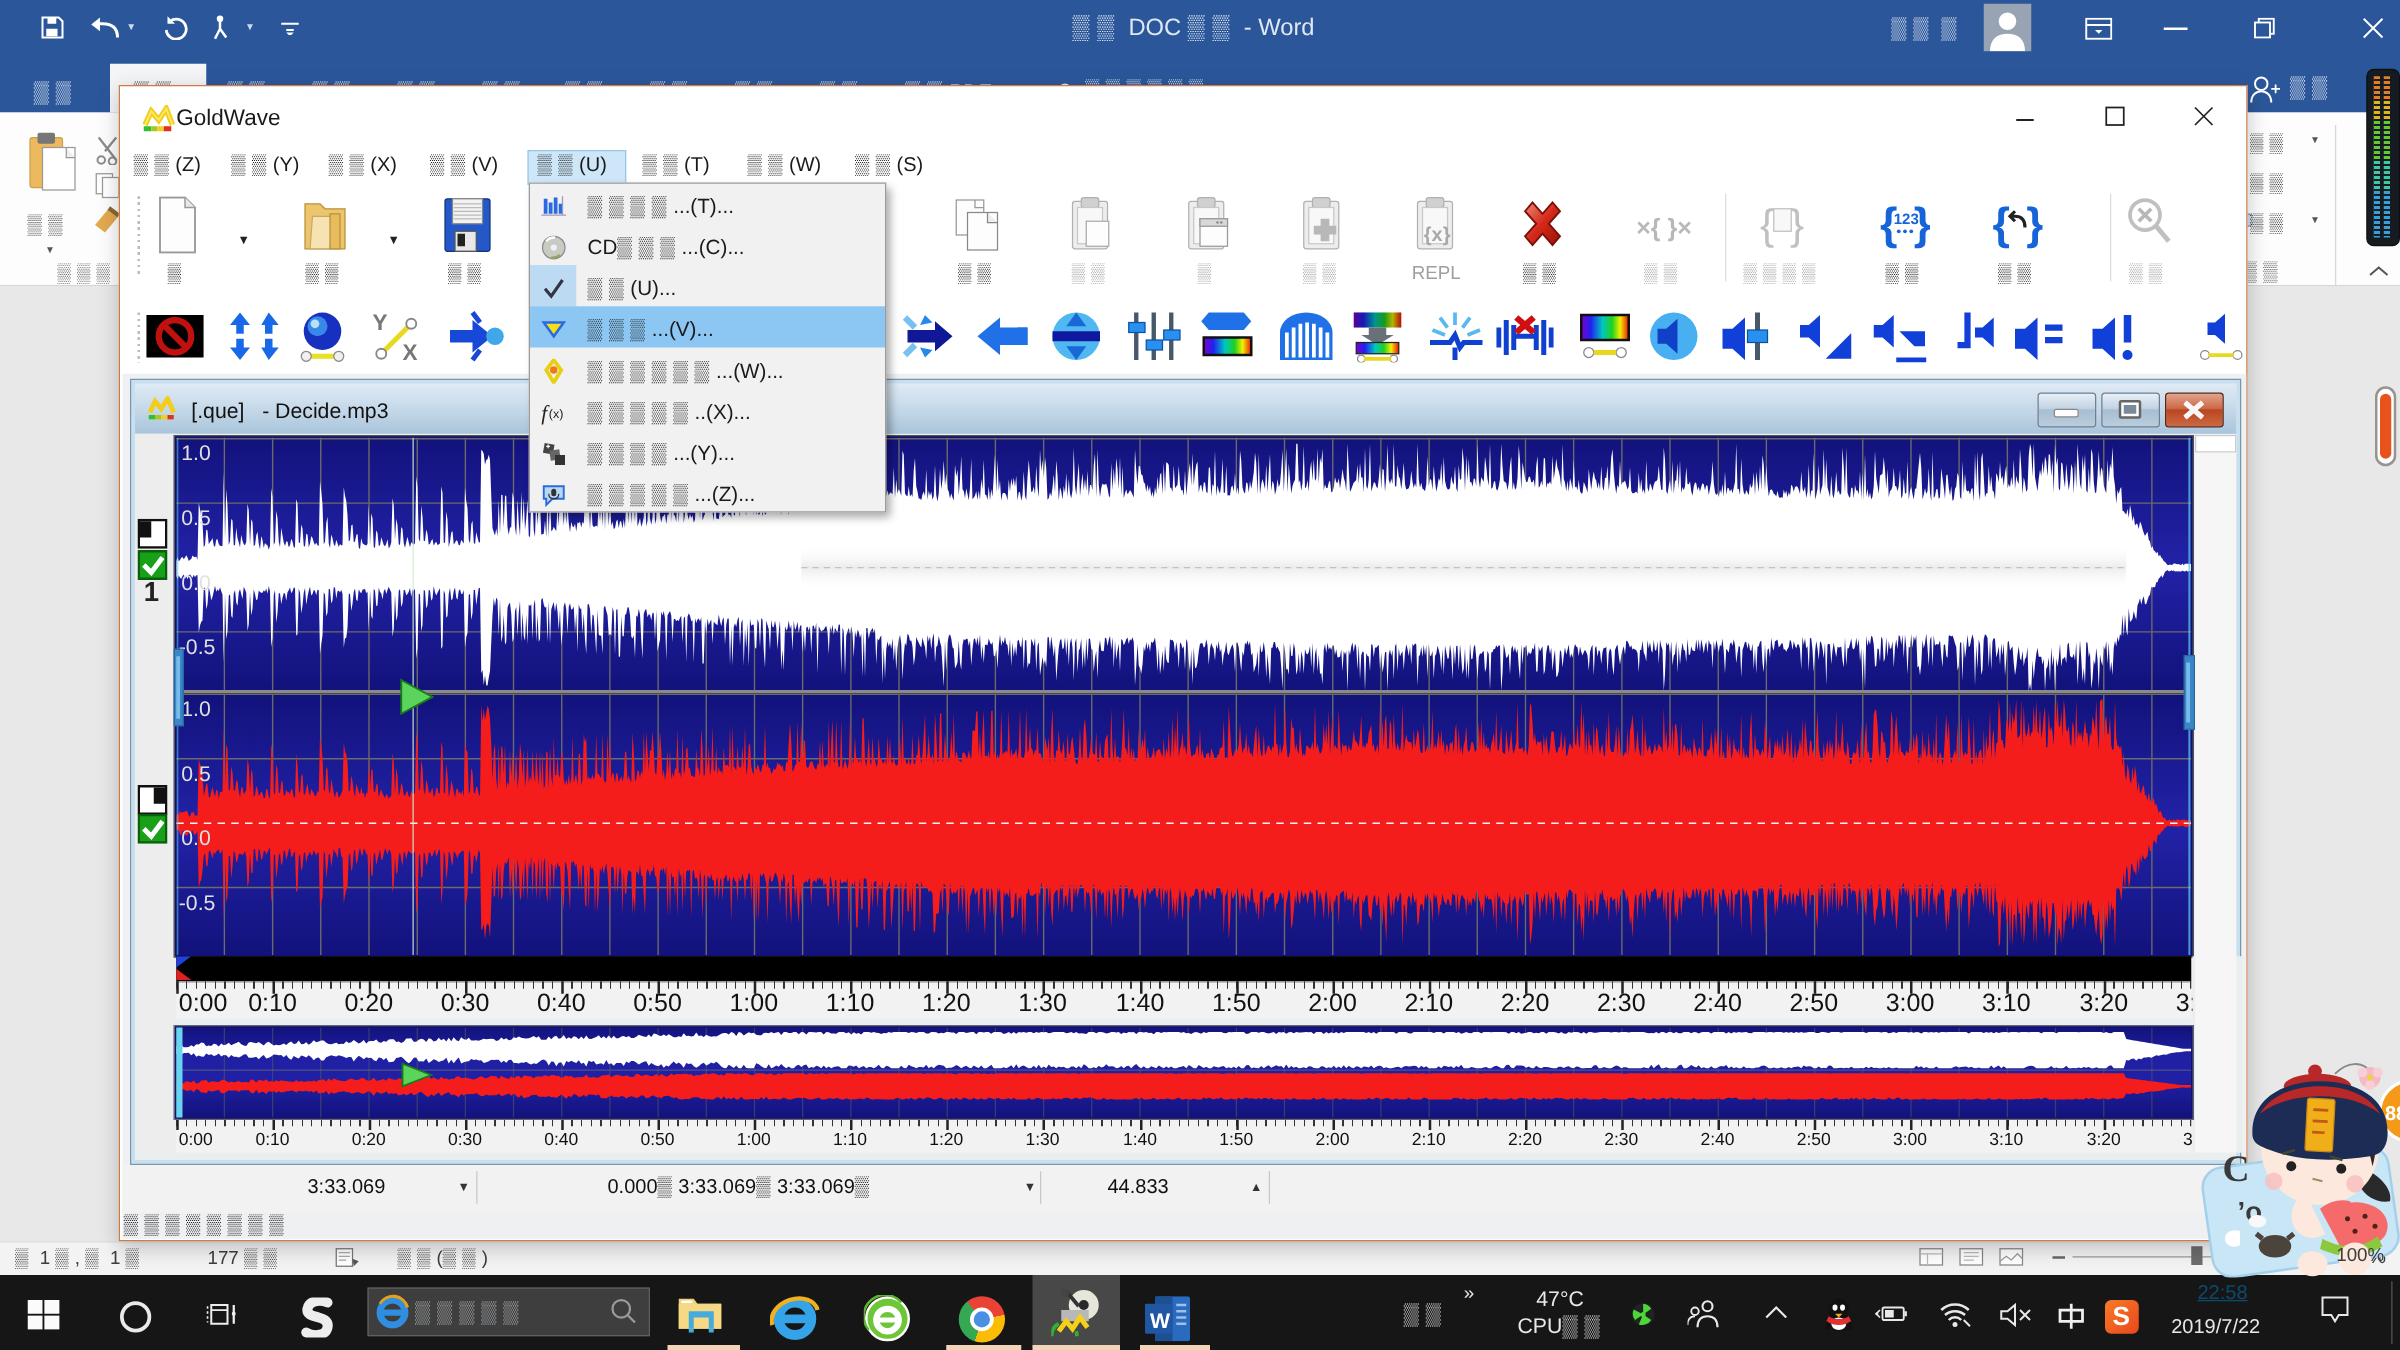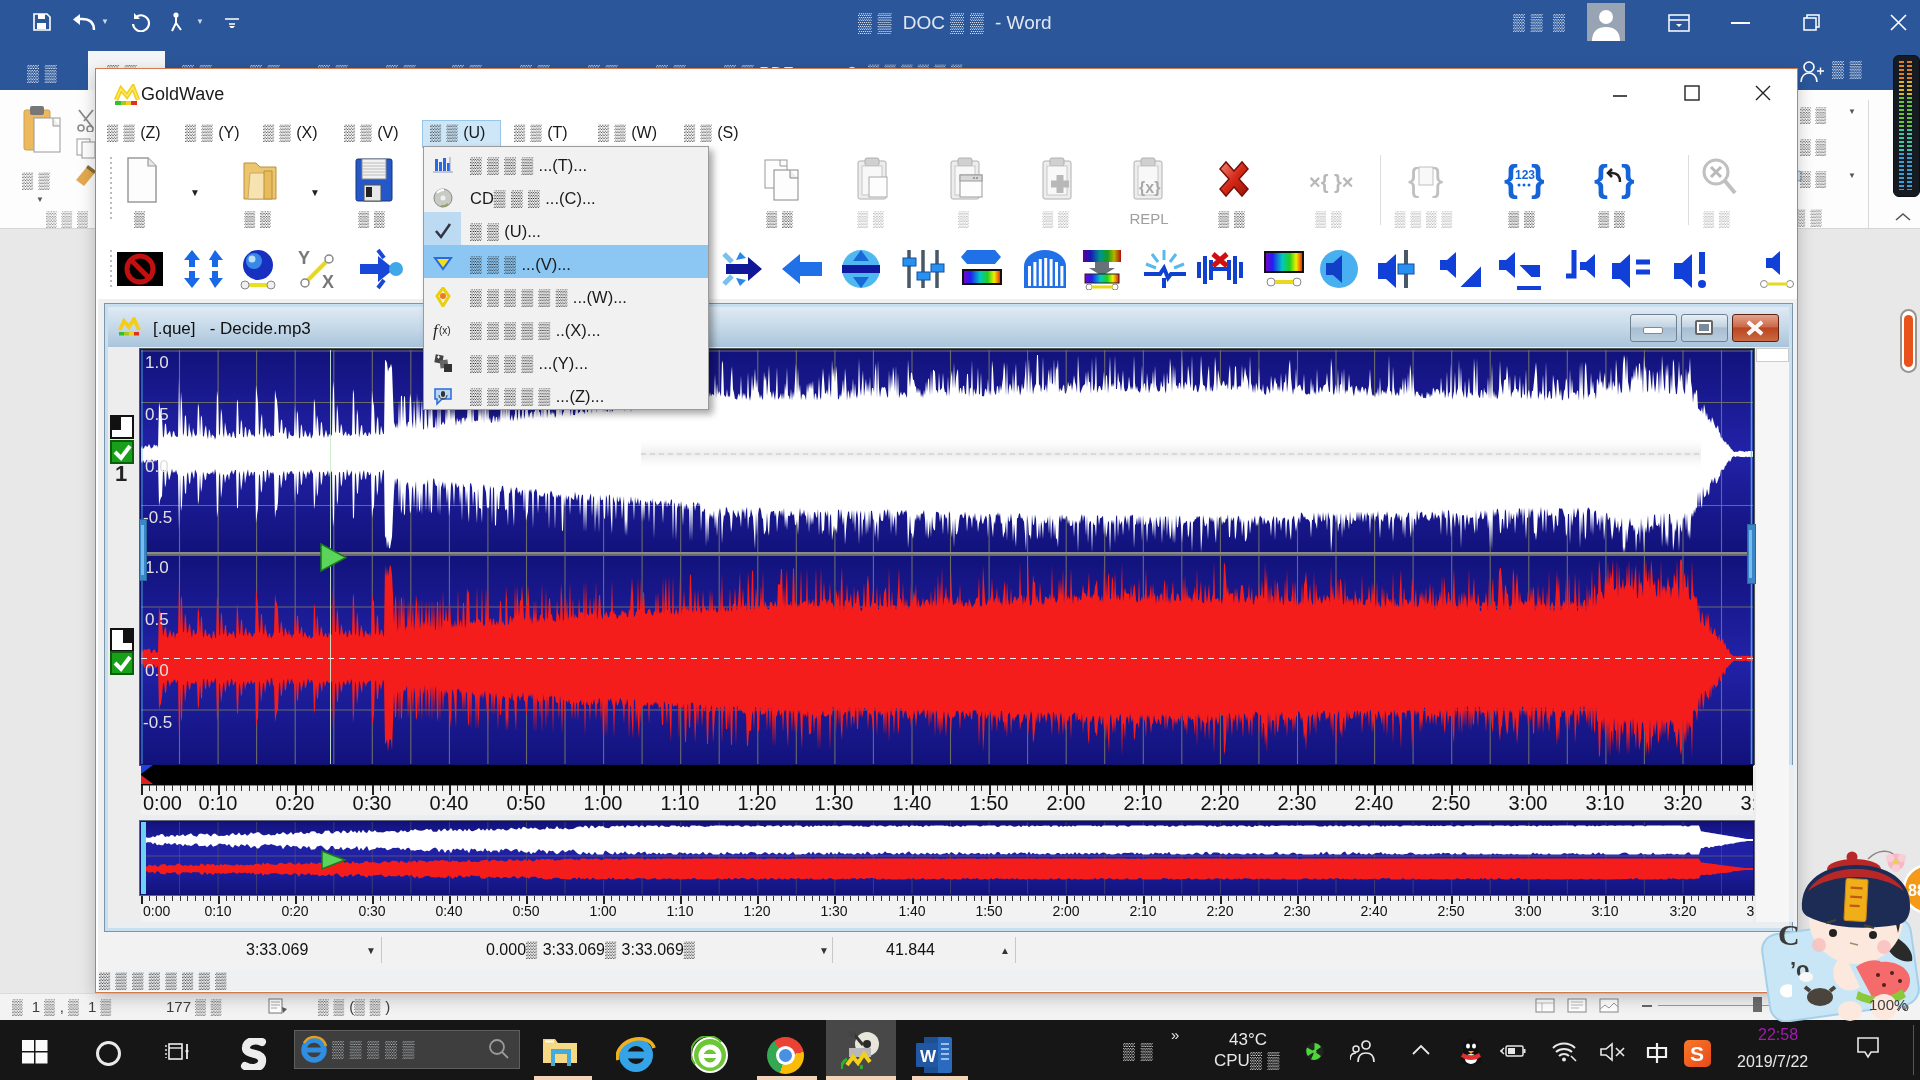--- a/index.html
+++ b/index.html
@@ -208,21 +208,21 @@
     <rect x="0" y="6" width="22" height="24" rx="1" fill="#2056a2"></rect>
     <text x="4" y="25" font-size="17" font-weight="bold" fill="#fff">W</text>
     <path d="M25 7h8M25 12h8M25 17h8M25 22h8" stroke="#9ec0e8" stroke-width="2"></path>
   </svg>
 <div class="a " style="left:534px;top:1076px;width:58px;height:4px;background:#f3d4b8"></div>
 <div class="a " style="left:757px;top:1076px;width:60px;height:4px;background:#f3d4b8"></div>
 <div class="a " style="left:826px;top:1076px;width:70px;height:4px;background:#f3d4b8"></div>
 <div class="a " style="left:912px;top:1076px;width:56px;height:4px;background:#f3d4b8"></div>
 <div class="a " style="left:1123px;top:1042px;font-size:17px;color:#e8e8e8;line-height:1.15;white-space:nowrap;"><span style="letter-spacing:.33em">▒▒</span></div>
 <div class="a " style="left:1171px;top:1026px;font-size:15px;color:#e8e8e8;line-height:1.15;white-space:nowrap;">»</div>
-<div class="a " style="left:1229px;top:1030px;font-size:17px;color:#e8e8e8;line-height:1.15;white-space:nowrap;">43°C</div>
+<div class="a " style="left:1229px;top:1030px;font-size:17px;color:#e8e8e8;line-height:1.15;white-space:nowrap;">47°C</div>
 <div class="a " style="left:1214px;top:1051px;font-size:17px;color:#e8e8e8;line-height:1.15;white-space:nowrap;">CPU<span style="letter-spacing:.33em">▒▒</span></div>
 <svg class="a" style="left:1305px;top:1042px;" width="19" height="19" viewBox="0 0 19 19">
     <circle cx="9.5" cy="9.5" r="9" fill="#222"></circle>
     <circle cx="9.5" cy="9.5" r="8.6" fill="none" stroke="#4a4/">  </circle>
     <path d="M9.5 9.5 L9.5 1 A8.5 8.5 0 0 1 16 5z M9.5 9.5 L2 5.5 A8.5 8.5 0 0 0 3 14z M9.5 9.5 L16 14 A8.5 8.5 0 0 1 6 17.5z" fill="#4ad838"></path>
     <circle cx="9.5" cy="9.5" r="2" fill="#4ad838"></circle>
   </svg>
 <svg class="a" style="left:1350px;top:1038px;" width="26" height="24" viewBox="0 0 26 24">
     <circle cx="16" cy="7" r="4" fill="none" stroke="#e8e8e8" stroke-width="1.7"></circle>
     <path d="M8 24c0-6 3-9 8-9s8 3 8 9" fill="none" stroke="#e8e8e8" stroke-width="1.7"></path>
@@ -257,21 +257,21 @@
   </svg>
 <svg class="a" style="left:1600px;top:1042px;" width="26" height="20" viewBox="0 0 26 20">
     <path d="M1 7h5l6-5v16l-6-5H1z" fill="none" stroke="#e8e8e8" stroke-width="1.6"></path>
     <path d="M16 6l8 8M24 6l-8 8" stroke="#e8e8e8" stroke-width="1.6"></path>
   </svg>
 <svg class="a" style="left:1645px;top:1041px;" width="24" height="24" viewBox="0 0 24 24">
     <path d="M12 2v20M3 7h18v9H3z" fill="none" stroke="#f0f0f0" stroke-width="2.2"></path>
   </svg>
 <div class="a " style="left:1684px;top:1040px;width:27px;height:27px;background:linear-gradient(135deg,#f87a28,#e8481a);border-radius:5px"></div>
 <div class="a " style="left:1690px;top:1042px;font-size:21px;color:#fff;line-height:1.15;white-space:nowrap;font-weight:bold;">S</div>
-<div class="a " style="left:1758px;top:1026px;font-size:16px;color:#a21caf;line-height:1.15;white-space:nowrap;">22:58</div>
+<div class="a " style="left:1758px;top:1026px;font-size:16px;color:#0c4a6e;line-height:1.15;white-space:nowrap;text-decoration:underline;">22:58</div>
 <div class="a " style="left:1737px;top:1053px;font-size:16px;color:#e8e8e8;line-height:1.15;white-space:nowrap;">2019/7/22</div>
 <svg class="a" style="left:1856px;top:1036px;" width="26" height="24" viewBox="0 0 26 24">
     <path d="M2 2h20v14h-7l-3 5-3-5H2z" fill="none" stroke="#e8e8e8" stroke-width="1.6"></path>
   </svg>
 <div class="a " style="left:1913px;top:1025px;width:1px;height:50px;background:#555"></div>
 <div class="a" style="left:95px;top:68px;width:1703px;height:925px;background:#fff;border:1px solid #d0794a;box-shadow:0 5px 16px rgba(0,0,0,0.22)">
 <svg class="a" style="left:18px;top:15px;" width="26" height="22" viewBox="0 0 26 22">
       <path d="M2 16L7 5l6 7 6-9 5 13" fill="none" stroke="#f2ce1a" stroke-width="4.5"></path>
       <path d="M2 16L7 5l6 7 6-9 5 13" fill="none" stroke="#fbe968" stroke-width="1.5"></path>
       <rect x="1" y="17" width="6" height="4" fill="#30c030"></rect>
@@ -560,21 +560,21 @@
 <div class="a " style="left:14px;top:181px;width:2px;height:40px;background:repeating-linear-gradient(180deg,#bbb 0 2px,transparent 2px 5px)"></div>
 <div class="a " style="left:2px;top:230px;width:1699px;height:692px;background:#eef0f2"></div>
 <div class="a " style="left:2px;top:862px;width:1699px;height:39px;background:#f2f2f2"></div>
 <div class="a " style="left:285px;top:868px;width:1px;height:26px;background:#c8c8c8"></div>
 <div class="a " style="left:736px;top:868px;width:1px;height:26px;background:#c8c8c8"></div>
 <div class="a " style="left:919px;top:868px;width:1px;height:26px;background:#c8c8c8"></div>
 <div class="a " style="left:150px;top:872px;font-size:16px;color:#111;line-height:1.15;white-space:nowrap;">3:33.069</div>
 <div class="a " style="left:270px;top:876px;font-size:10px;color:#333;line-height:1.15;white-space:nowrap;">▼</div>
 <div class="a " style="left:390px;top:872px;font-size:16px;color:#111;line-height:1.15;white-space:nowrap;">0.000<span style="letter-spacing:.33em">▒</span>3:33.069<span style="letter-spacing:.33em">▒</span>3:33.069<span style="letter-spacing:.33em">▒</span></div>
 <div class="a " style="left:723px;top:876px;font-size:10px;color:#333;line-height:1.15;white-space:nowrap;">▼</div>
-<div class="a " style="left:790px;top:872px;font-size:16px;color:#111;line-height:1.15;white-space:nowrap;">41.844</div>
+<div class="a " style="left:790px;top:872px;font-size:16px;color:#111;line-height:1.15;white-space:nowrap;">44.833</div>
 <div class="a " style="left:904px;top:876px;font-size:10px;color:#333;line-height:1.15;white-space:nowrap;">▲</div>
 <div class="a " style="left:3px;top:903px;font-size:16px;color:#111;line-height:1.15;white-space:nowrap;"><span style="letter-spacing:.33em">▒▒▒▒▒▒▒▒</span></div>
 </div>
 <div class="a " style="left:104px;top:303px;width:1689px;height:629px;background:#ebeef0;border:1px solid #7a96ad;box-shadow:inset 0 0 0 3px #c8dff0"></div>
 <div class="a " style="left:108px;top:307px;width:1681px;height:40px;background:linear-gradient(180deg,#dfeaf4 0,#c3d7e8 55%,#a9c4da 100%)"></div>
 <svg class="a" style="left:118px;top:317px;" width="24" height="20" viewBox="0 0 24 20">
     <path d="M2 13L6 4l5 6 5-8 5 11" fill="none" stroke="#f2ce1a" stroke-width="3.8"></path>
     <rect x="1" y="15" width="5" height="3.5" fill="#30c030"></rect>
     <rect x="6" y="15" width="5" height="3.5" fill="#a8c820"></rect>
     <rect x="11" y="15" width="5" height="3.5" fill="#f0d020"></rect>

